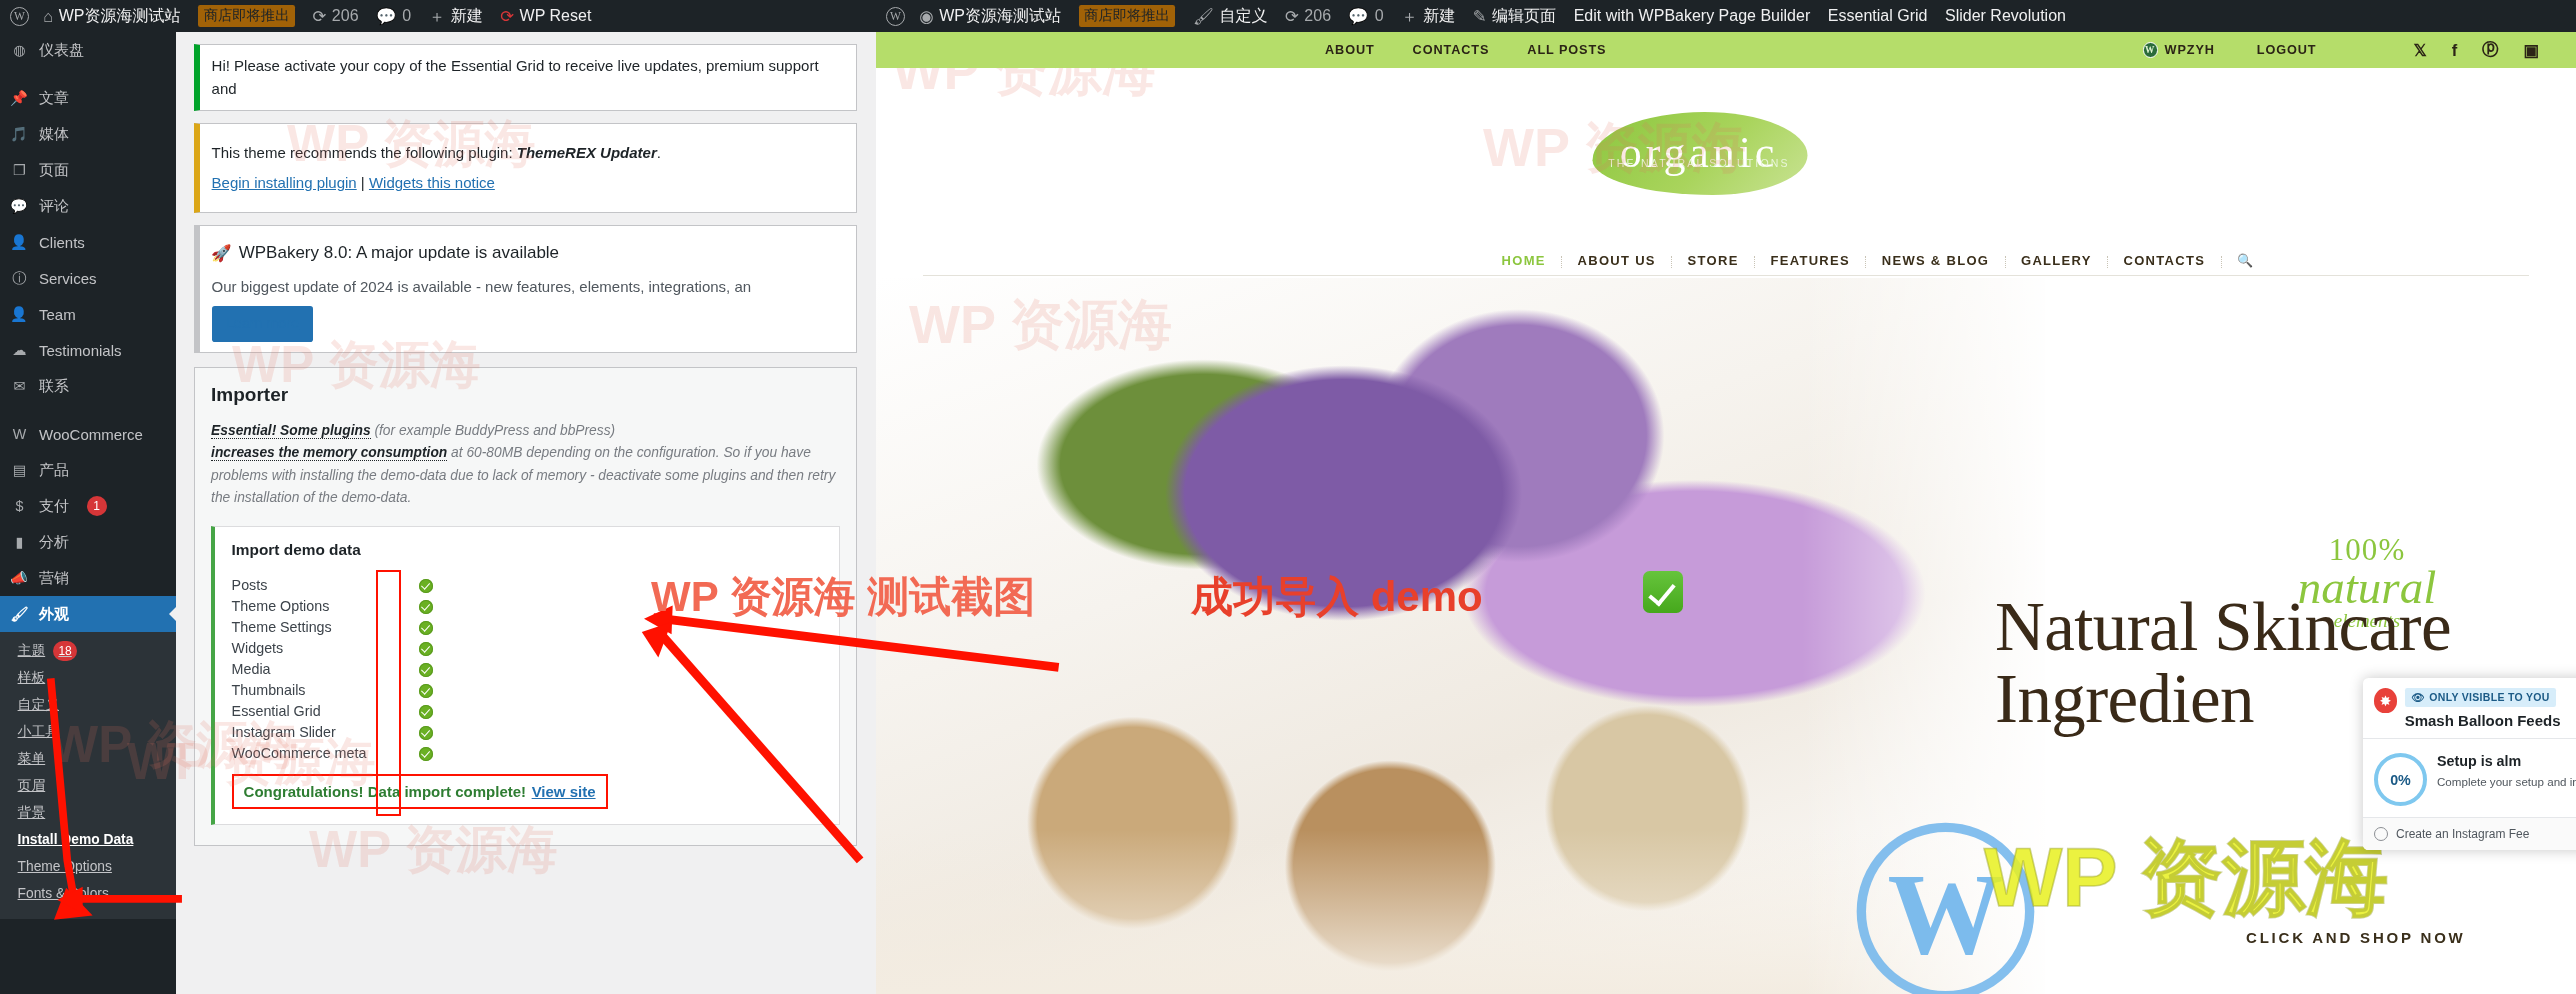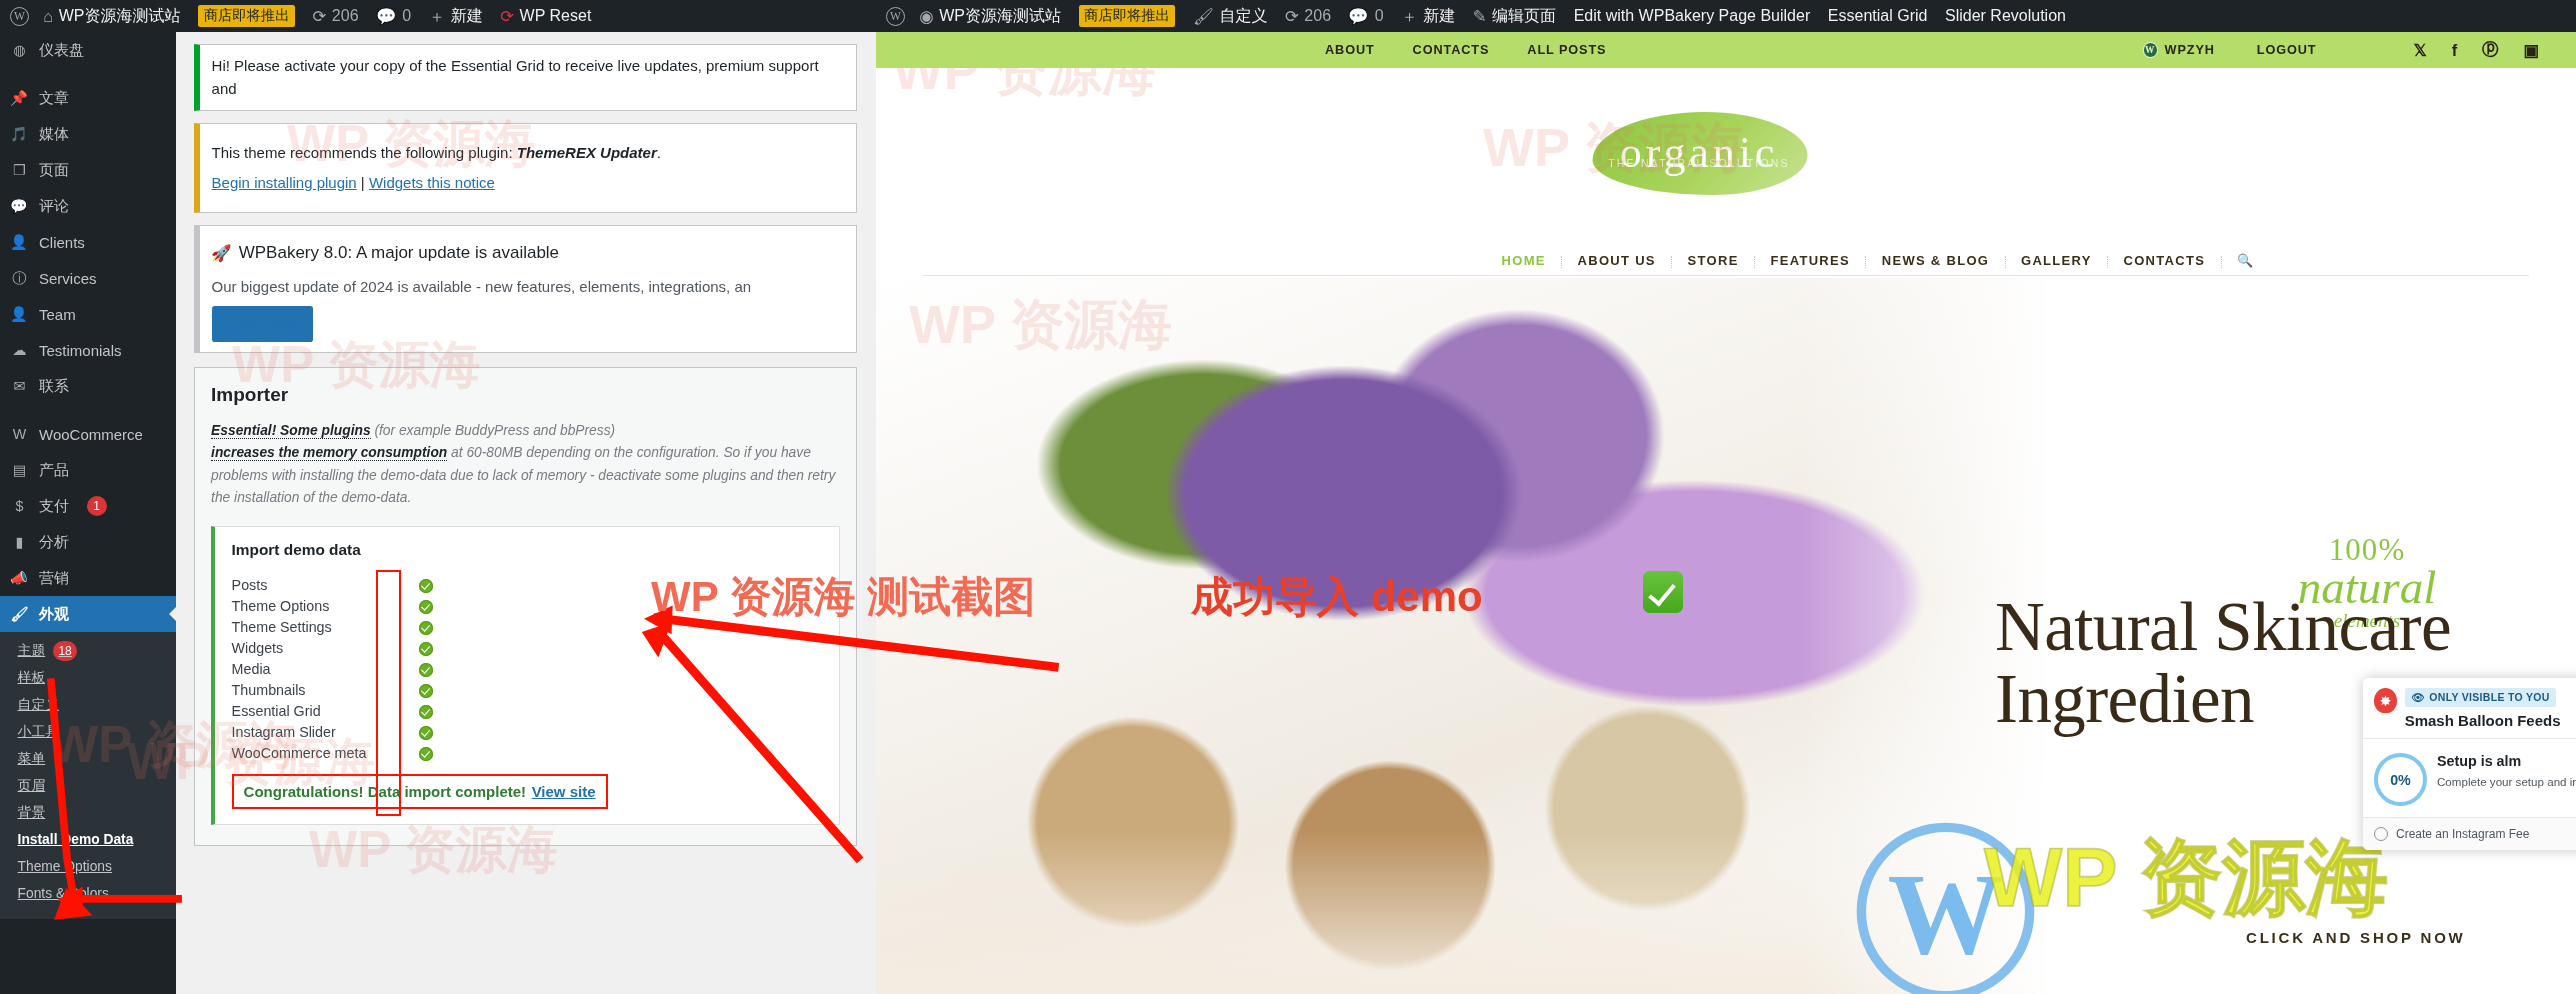--- a/index.html
+++ b/index.html
@@ -21,21 +21,21 @@
     background: #1d2327; color: #f0f0f1;
     display: flex; align-items: center; gap: 0px;
     font-size: 16px; white-space: nowrap;
   }
   .ab-item {
     display: flex; align-items: center; gap: 5.5px;
     padding: 0 8.8px; height: 32px; color: #f0f0f1;
   }
   .ab-item.first { padding-left: 10px; padding-right: 5.5px; }
   .ab-badge {
-    background: #eab308; color: #1d2327; border-radius: 2.2px;
+    background: #a16207; color: #1d2327; border-radius: 2.2px;
     padding: 1.7px 5.5px; font-size: 14.3px; line-height: 1.25;
   }
   .wp-logo-circ {
     width: 19px; height: 19px; border-radius: 50%;
     border: 1.7px solid #a7aaad; position: relative; flex: 0 0 auto;
   }
   .wp-logo-circ::before {
     content: "W"; position: absolute; inset: 0;
     display: flex; align-items: center; justify-content: center;
     font-size: 11.6px; color: #a7aaad; font-family: "Liberation Serif", serif;

